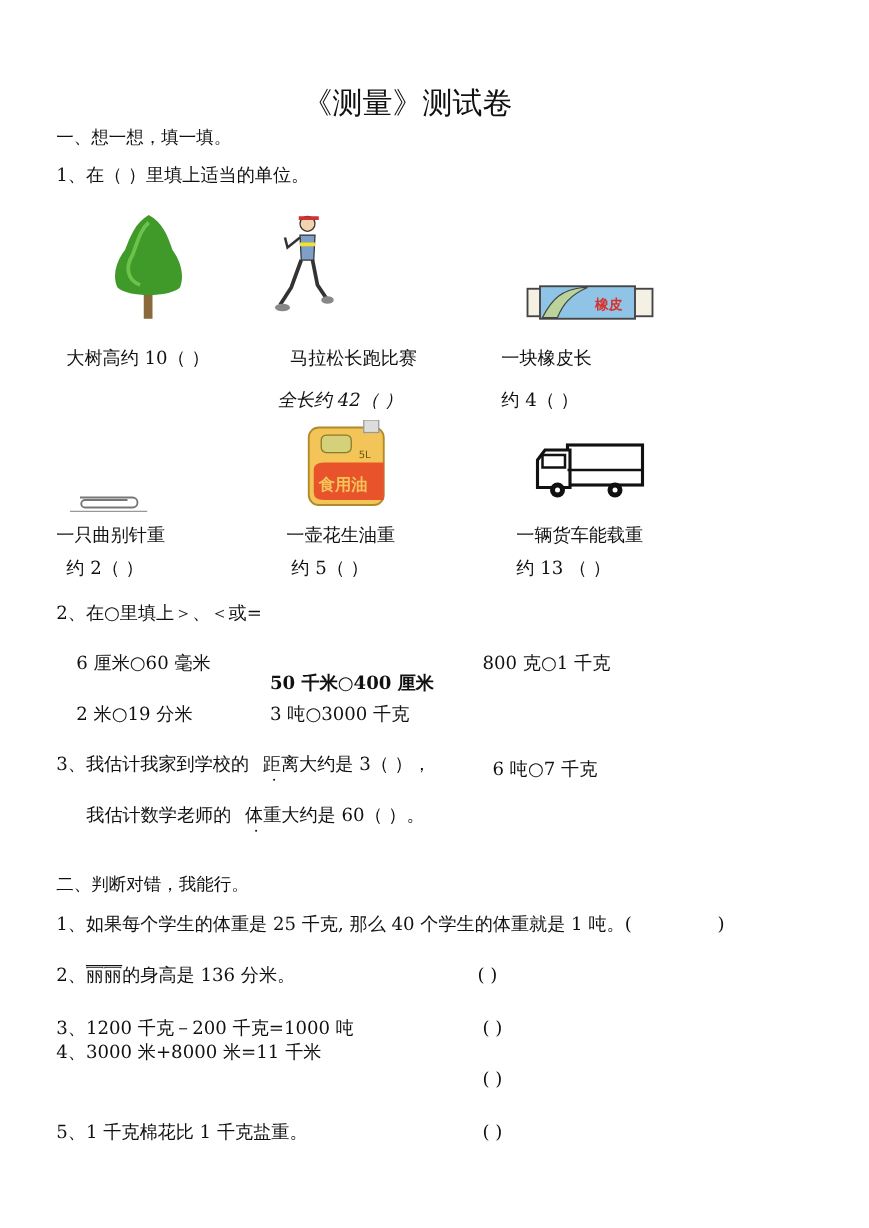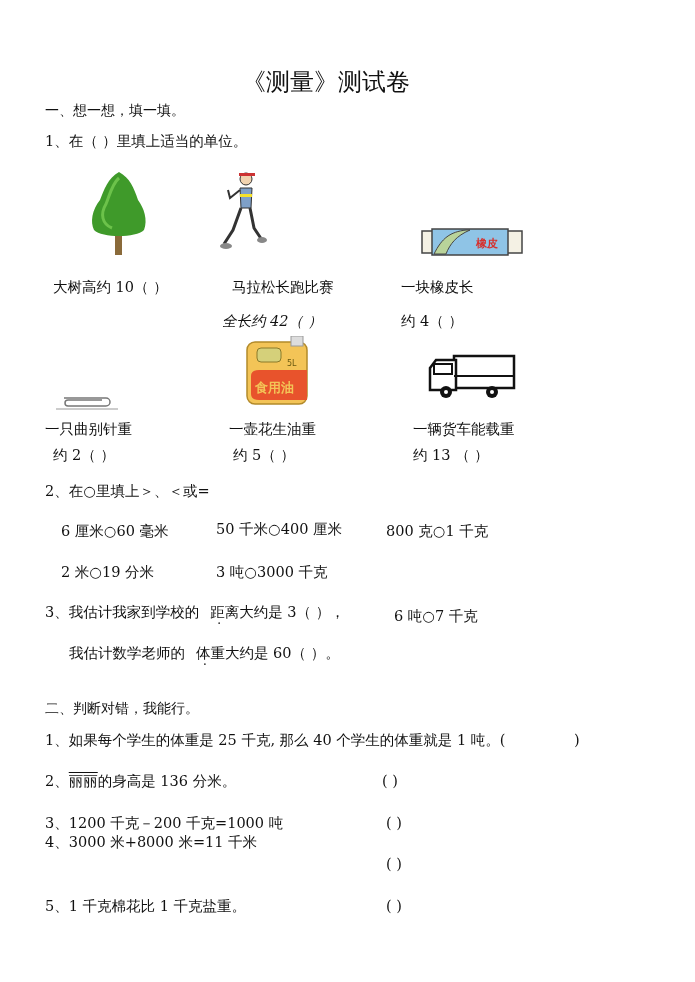--- a/index.html
+++ b/index.html
@@ -80,21 +80,21 @@
 
 <div class="abs" style="left:45px;top:420px;">一只曲别针重</div>
 <div class="abs" style="left:53px;top:446px;">约 2（      ）</div>
 <div class="abs" style="left:229px;top:420px;">一壶花生油重</div>
 <div class="abs" style="left:233px;top:446px;">约 5（       ）</div>
 <div class="abs" style="left:413px;top:420px;">一辆货车能载重</div>
 <div class="abs" style="left:413px;top:446px;">约 13  （      ）</div>
 
 <div class="abs" style="left:45px;top:482px;">2、在○里填上＞、＜或=</div>
 <div class="abs" style="left:61px;top:522px;">6 厘米○60 毫米</div>
-<div class="abs" style="left:216px;top:520px;">50 千米○400 厘米</div>
+<div class="abs" style="left:216px;top:538px;font-weight:bold;">50 千米○400 厘米</div>
 <div class="abs" style="left:386px;top:522px;">800 克○1 千克</div>
 <div class="abs" style="left:61px;top:563px;">2 米○19 分米</div>
 <div class="abs" style="left:216px;top:563px;">3 吨○3000 千克</div>
 <div class="abs" style="left:394px;top:563px;margin-top:44px;">6 吨○7 千克</div>
 
 <div class="abs" style="left:45px;top:603px;">
   <span>3、我估计我家到学校的</span><span class="dot">距离</span><span>大约是 3（                  ），</span>
 </div>
 <div class="abs" style="left:69px;top:644px;">
   <span>我估计数学老师的</span><span class="dot">体重</span><span>大约是 60（                  ）。</span>

